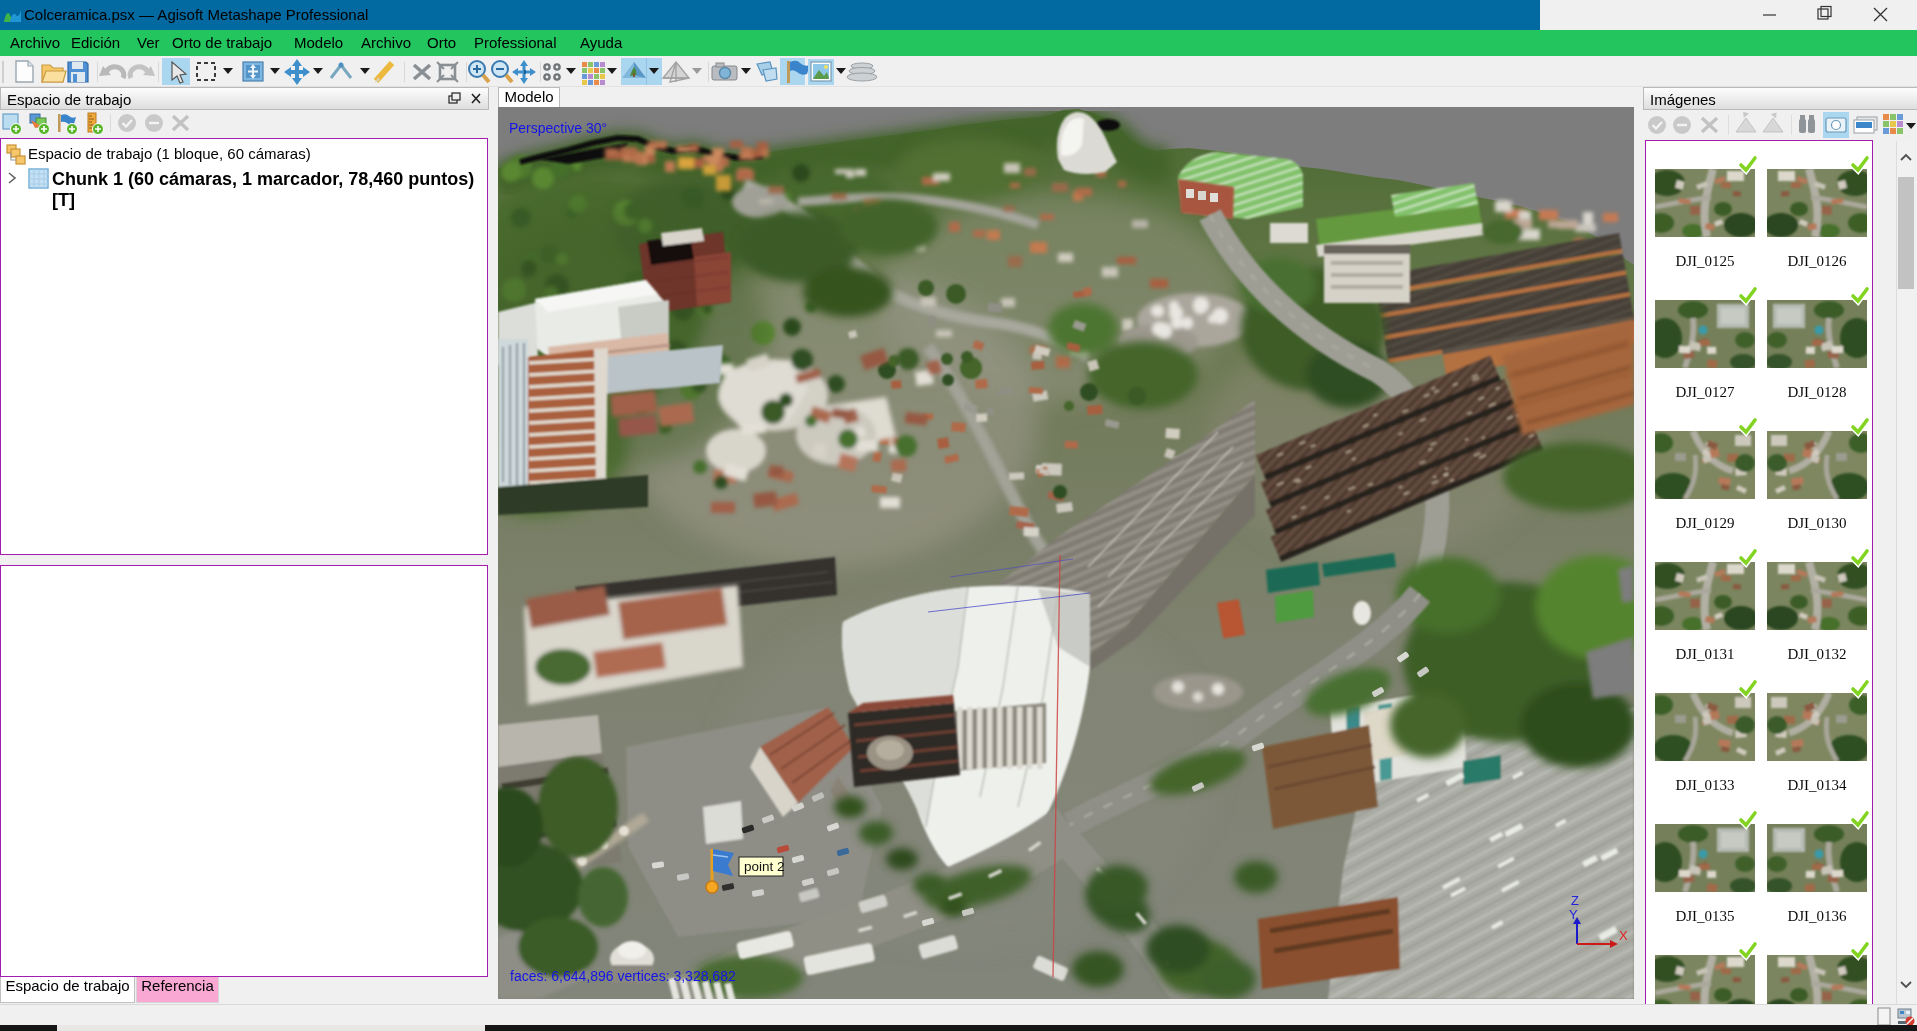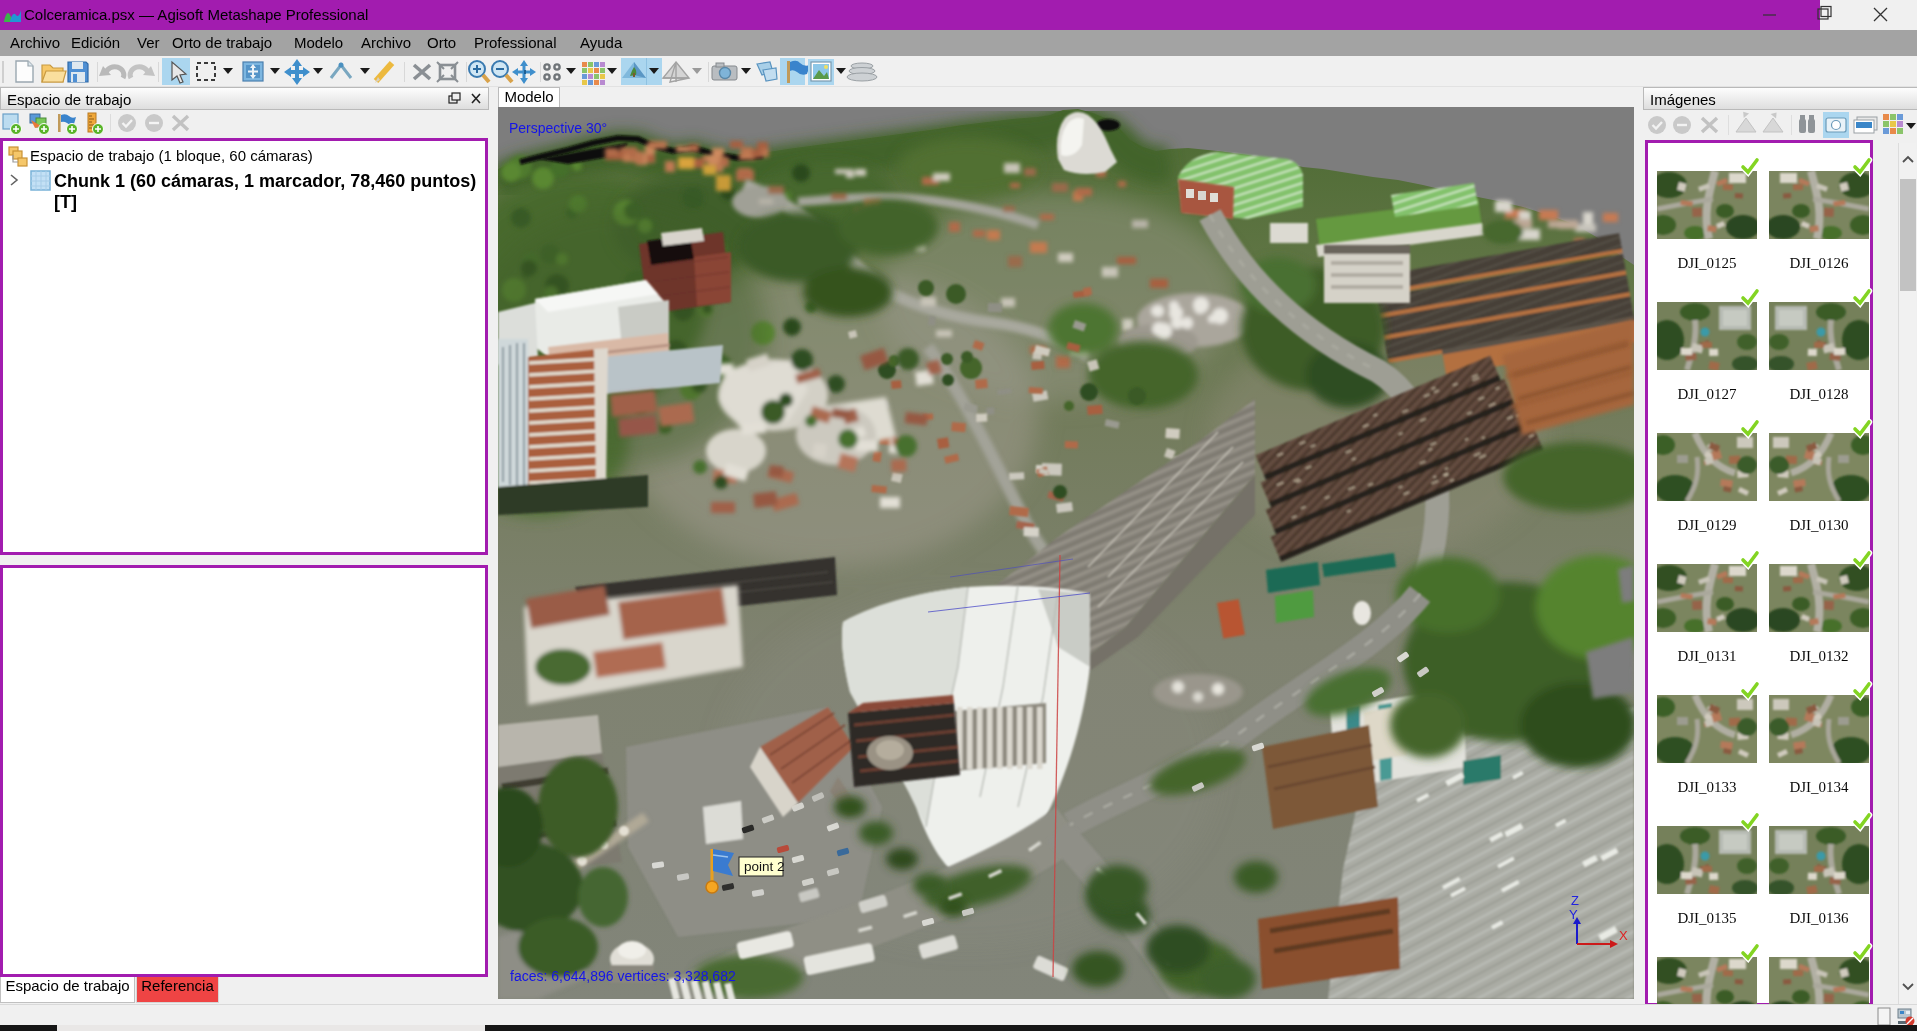--- a/index.html
+++ b/index.html
@@ -1,27 +1,27 @@
 <!DOCTYPE html>
 <html><head>
 <meta charset="utf-8">
 <style>
   * { margin:0; padding:0; box-sizing:border-box; }
   html,body { width:1917px; height:1031px; overflow:hidden; background:#f0f0f0;
     font-family:"Liberation Sans", sans-serif; }
   .abs { position:absolute; }
-  #titlebar { position:absolute; left:0; top:0; width:1820px; height:30px; background:#a21caf; }
+  #titlebar { position:absolute; left:0; top:0; width:1540px; height:30px; background:#0369a1; }
   #title-text { position:absolute; left:24px; top:6px; font-size:15px; color:#000; }
-  #menubar { position:absolute; left:0; top:30px; width:1917px; height:26px; background:#a3a3a3; }
+  #menubar { position:absolute; left:0; top:30px; width:1917px; height:26px; background:#22c55e; }
   .menu-item { position:absolute; top:4px; font-size:15px; color:#000; }
   #toolbar { position:absolute; left:0; top:56px; width:1917px; height:31px; background:#f0f0f0; border-bottom:1px solid #e2e2e2;}
   .panel-header { position:absolute; height:23px; background:linear-gradient(#fdfdfd,#dedede);
      border:1px solid #b9b9b9; font-size:15px; color:#000; }
   .panel-header .ph-text { position:absolute; left:6px; top:3px; }
-  .panel-body { position:absolute; background:#fff; border:3px solid #a21caf; }
+  .panel-body { position:absolute; background:#fff; border:1px solid #a21caf; }
   .dock-toolbar { position:absolute; background:#f0f0f0; }
   #tabbar-left { position:absolute; left:0; top:977px; width:489px; height:27px; background:#f0f0f0; }
   .btab { position:absolute; top:0; height:26px; font-size:15px; color:#000; text-align:center; }
   #statusbar { position:absolute; left:0; top:1004px; width:1917px; height:21px; background:#f0f0f0; border-top:1px solid #d9d9d9; }
   #bottomstrip { position:absolute; left:0; top:1025px; width:1917px; height:6px; background:#161616; }
   #bottomstrip .lt { position:absolute; left:57px; top:0; width:428px; height:6px; background:#e9e7e6; }
   #modelo-tab { position:absolute; left:498px; top:87px; width:62px; height:20px; background:#fff;
      border:1px solid #bcbcbc; border-bottom:none; font-size:15px; text-align:center; }
   #viewport { position:absolute; left:498px; top:107px; width:1136px; height:892px; background:#7c7c7c; overflow:hidden; }
 </style>
@@ -290,21 +290,21 @@
   <svg class="abs" style="left:24px;top:1px" width="21" height="21" viewBox="0 0 21 21">
     <rect x="1" y="1" width="19" height="19" fill="#c3e0f5" stroke="#7ab2d8" stroke-width="1.5"></rect>
     <path d="M1 6 H20 M1 11 H20 M1 16 H20 M6 1 V20 M11 1 V20 M16 1 V20" stroke="#a8cde8" stroke-width="1"></path>
   </svg>
   <span class="abs" style="left:48px;top:2px;font-size:18px;font-weight:bold;">Chunk 1 (60 cámaras, 1 marcador, 78,460 puntos) [T]</span>
  </div>
 </div>
 <div class="panel-body" style="left:0;top:565px;width:488px;height:412px;"></div>
 <div id="tabbar-left">
   <div class="btab" style="left:0;width:135px;background:#fff;border:1px solid #c0c0c0;border-top:none;">Espacio de trabajo</div>
-  <div class="btab" style="left:136px;width:83px;border:1px solid #d5d5d5;border-top:none;background:#ef4444;text-align:center;">Referencia</div>
+  <div class="btab" style="left:136px;width:83px;border:1px solid #d5d5d5;border-top:none;background:#f9a8d4;text-align:center;">Referencia</div>
 </div>
 
 <div id="modelo-tab">Modelo</div>
 <div id="viewport">
 <svg class="abs" style="left:0;top:0" width="1136" height="892" viewBox="0 0 1136 892">
 <defs>
 <filter id="b4" x="-20%" y="-20%" width="140%" height="140%">
           <feGaussianBlur stdDeviation="4"></feGaussianBlur>
         </filter>
 <filter id="b7" x="-20%" y="-20%" width="140%" height="140%">

